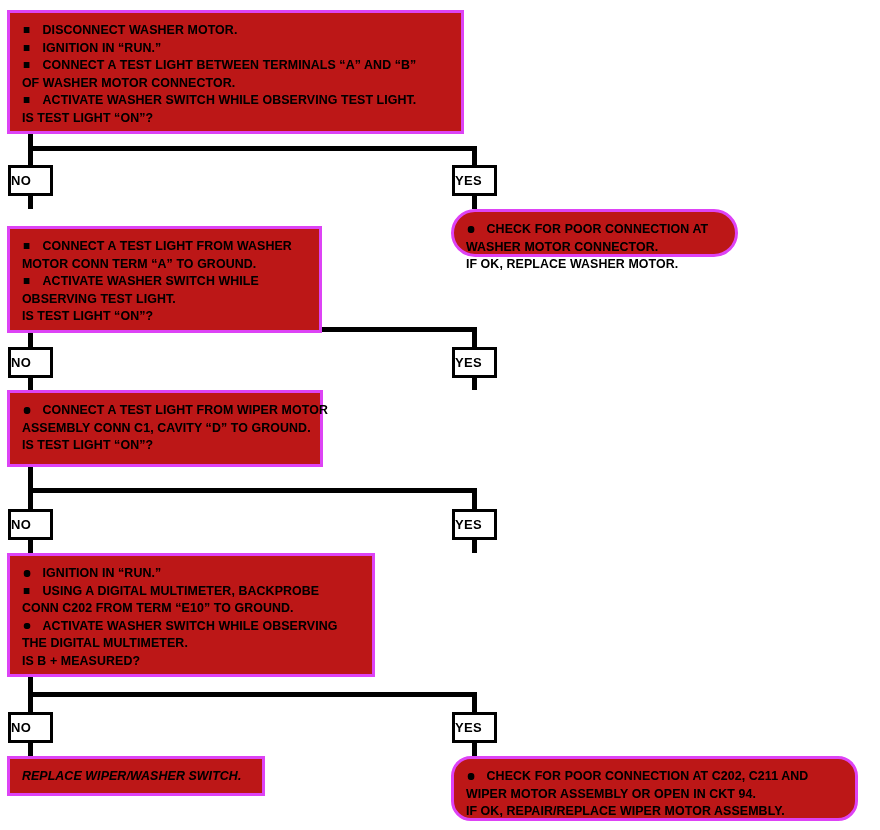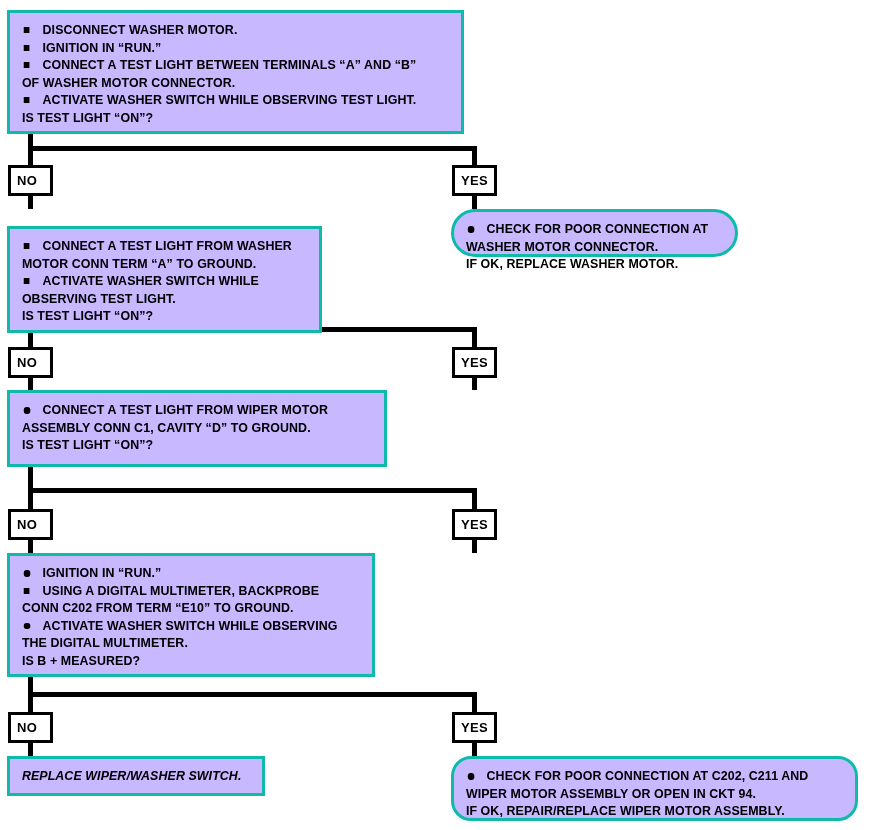--- a/index.html
+++ b/index.html
@@ -15,22 +15,22 @@
     background: #ffffff;
     overflow: hidden;
     font-family: "Liberation Sans", "DejaVu Sans", sans-serif;
     filter: contrast(1.05);
   }
 
   
   .node {
     position: absolute;
     box-sizing: border-box;
-    border: 3px solid #14b8a6;
-    background: #c4b5fd;
+    border: 3px solid #d946ef;
+    background: #b91c1c;
     padding: 8px 10px 26px 10px;
   }
   .lines {
     list-style: none;
     margin: 0;
     padding: 0;
   }
   .line {
     position: relative;
     display: block;
@@ -68,21 +68,20 @@
   
   .tag {
     position: absolute;
     box-sizing: border-box;
     border: 3px solid #000000;
     background: #ffffff;
     width: 45px;
     height: 31px;
     line-height: 25px;
     text-align: left;
-    padding-left: 6px;
     color: #000000;
     font-size: 13px;
     font-weight: 700;
     letter-spacing: 0.3px;
   }
 
   
   .hline {
     position: absolute;
     background: #000000;
@@ -141,21 +140,21 @@
   <div class="node" style="left:7px; top:209px; width:315px; height:107px;margin-top:17px;">
     <div class="lines">
         <span class="line bulleted"><span class="bullet"></span><span>CONNECT A TEST LIGHT FROM WASHER</span></span>
         <span class="line nobullet"><span>MOTOR CONN TERM “A” TO GROUND.</span></span>
         <span class="line bulleted"><span class="bullet"></span><span>ACTIVATE WASHER SWITCH WHILE</span></span>
         <span class="line nobullet"><span>OBSERVING TEST LIGHT.</span></span>
         <span class="line nobullet"><span>IS TEST LIGHT “ON”?</span></span>
       </div>
   </div>
 
-  <div class="node" style="left:7px; top:390px; width:380px; height:77px;">
+  <div class="node" style="left:7px; top:390px; width:316px; height:77px;">
     <div class="lines">
         <span class="line bulleted"><span class="bullet round"></span><span>CONNECT A TEST LIGHT FROM WIPER MOTOR</span></span>
         <span class="line nobullet"><span>ASSEMBLY CONN C1, CAVITY “D” TO GROUND.</span></span>
         <span class="line nobullet"><span>IS TEST LIGHT “ON”?</span></span>
       </div>
   </div>
 
   <div class="node" style="left:7px; top:553px; width:368px; height:124px;">
     <div class="lines">
         <span class="line bulleted"><span class="bullet round"></span><span>IGNITION IN “RUN.”</span></span>

